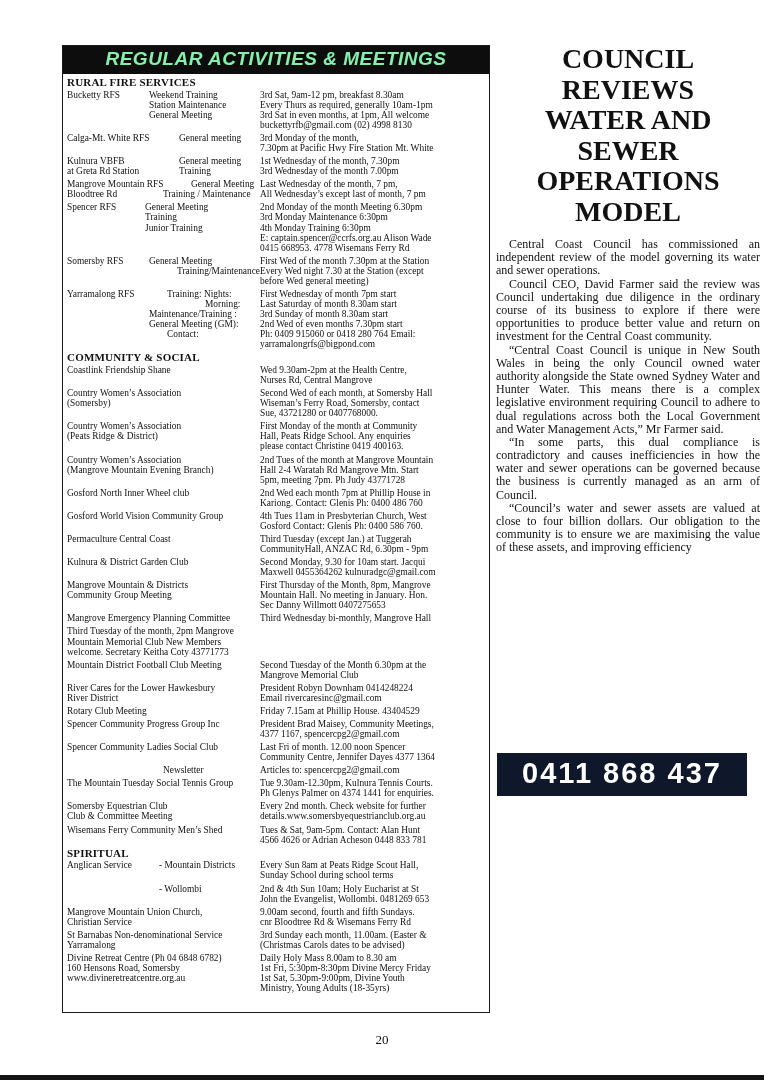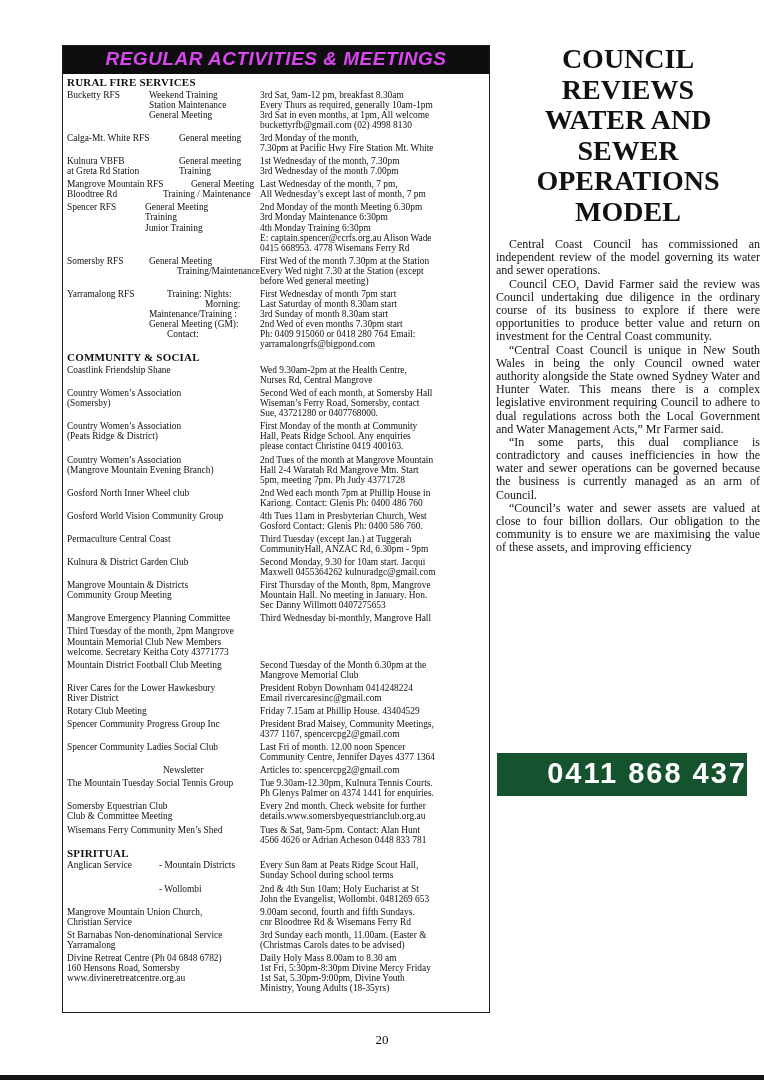--- a/index.html
+++ b/index.html
@@ -9,41 +9,41 @@
     background:#ffffff; overflow:hidden; color:#111;
     font-family:"Liberation Serif", serif;
   }
   
   .activities {
     position:absolute; left:62px; top:45px; width:428px; height:968px;
     border:1.5px solid #1a1a1a; background:#fff; overflow:hidden;
     display:flex; flex-direction:column;
   }
   .title-bar {
-    background:#0d0d0d; color:#d946ef; text-align:center; padding:2px 0 4px;
+    background:#0d0d0d; color:#86efac; text-align:center; padding:2px 0 4px;
     font-family:"Liberation Sans", sans-serif; font-weight:bold; font-style:italic;
     font-size:19px; letter-spacing:.5px;
   }
   .rows { padding:2px 5px 0 4px; font-size:9.4px; line-height:1.07; flex:1 1 auto; }
   .sec-heading { font-weight:bold; font-size:11px; letter-spacing:.2px; margin:1px 0; }
   .row { display:grid; grid-template-columns:193px 1fr; margin-bottom:3px; }
   .lline .seg-a { display:inline-block; }
   .lline .seg-b { display:inline; }
   
   .article { position:absolute; left:496px; top:44px; width:264px; }
   .headline { font-weight:bold; font-size:28px; line-height:1.09; text-align:center; }
   .paras { margin-top:11px; font-size:12px; line-height:1.1; text-align:justify; }
   .paras p { margin:0; text-indent:13px; }
   
   .ad { position:absolute; left:497px; top:746px; width:250px; }
   .ad-box { border:2.5px solid #000; background:#fff; text-align:center; padding:8px 0 12px; }
   .ad-brand { font-family:"Liberation Sans", sans-serif; font-weight:bold; font-size:24px; margin:4px 0 6px; }
   .ad-line  { font-family:"Liberation Sans", sans-serif; font-weight:bold; font-size:25px; margin:12px 0; letter-spacing:.5px; }
   .ad-phone {
-    margin-top:7px; background:#14532d; color:#fff; text-align:right;
+    margin-top:7px; background:#0f172a; color:#fff; text-align:center;
     font-family:"Liberation Sans", sans-serif; font-weight:bold; font-size:29px;
     padding:4px 0 6px; letter-spacing:2px;
   }
   
   .page-number { position:absolute; left:0; right:0; top:1032px; text-align:center; font-size:13px; }
   .bottom-edge { position:absolute; left:0; right:0; bottom:0; height:5px; background:#141414; }
 </style>
 </head>
 <body>
 

